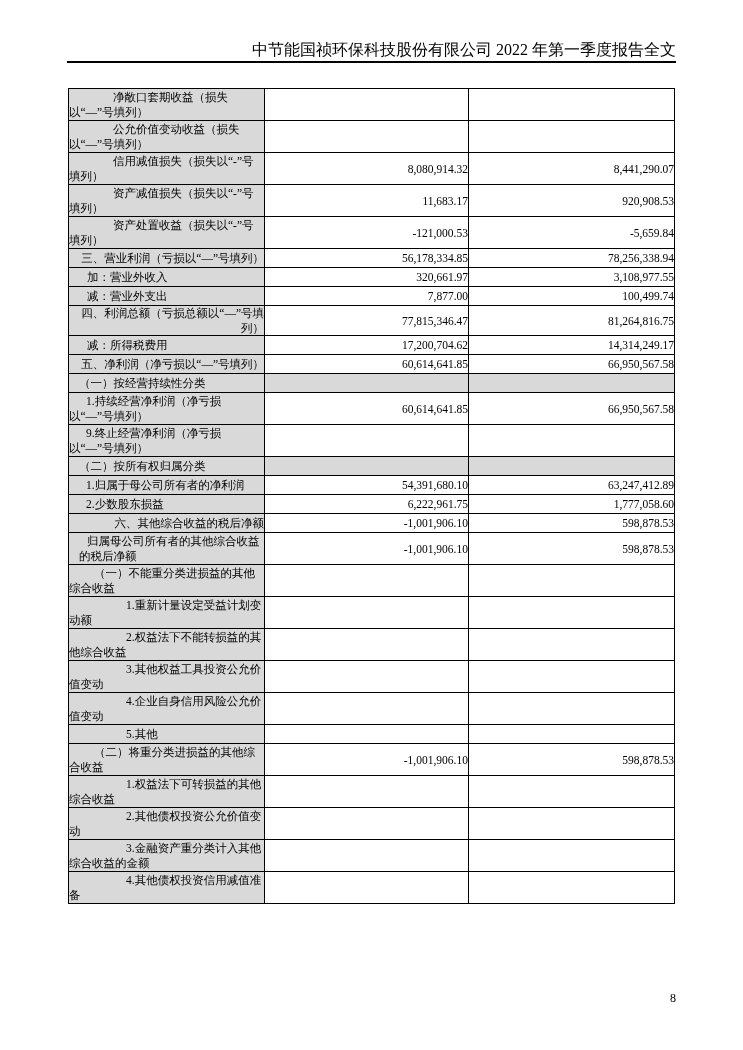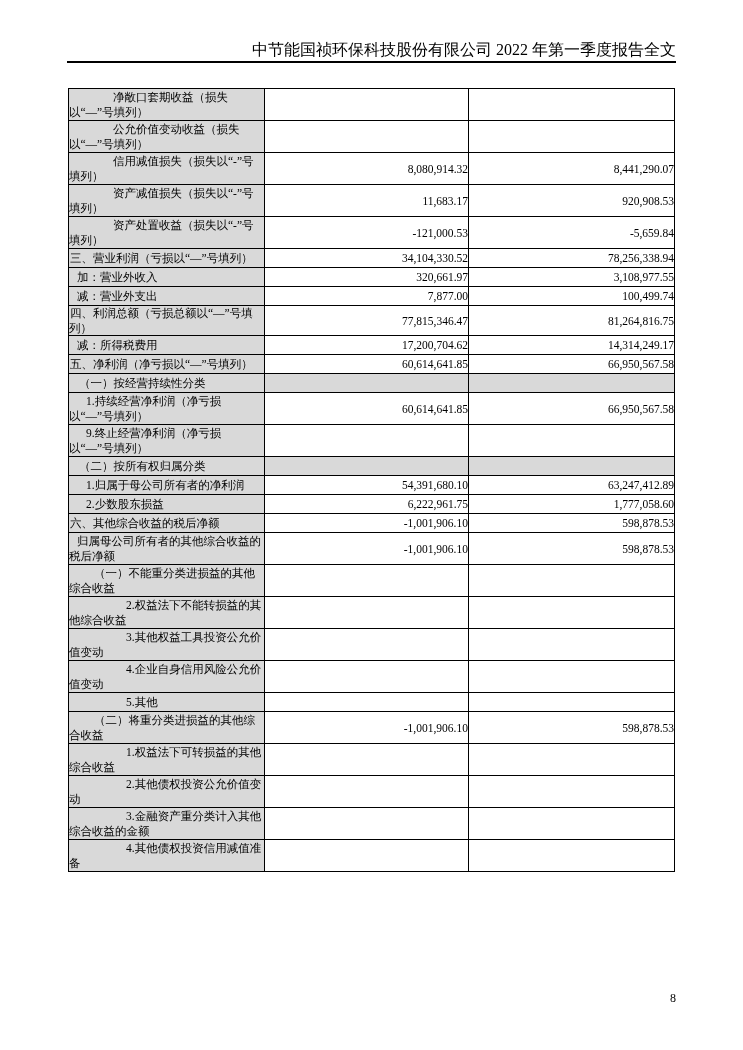--- a/index.html
+++ b/index.html
@@ -59,23 +59,23 @@
     background: #ffffff;
     text-align: right;
     padding-right: 6px;
     padding-left: 2px;
     line-height: 14px;
   }
   tr.row-single td { height: 18px; }
   tr.row-tall td { height: 31px; }
   tr.section td.cell-num { background: #d9d9d9; }
   .lbl { display: block; }
-  tr.lvl-0 .lbl { text-indent: 1px; }
+  tr.lvl-0 .lbl { text-indent: 1px; text-align: right; }
   tr.lvl-a .lbl { text-indent: 44px; }
-  tr.lvl-b .lbl { text-indent: 8px; }
+  tr.lvl-b .lbl { text-indent: 8px; padding-left: 10px; }
   tr.lvl-c .lbl { text-indent: 10px; }
   tr.lvl-d .lbl { text-indent: 17px; border-radius: 13px; }
   tr.lvl-e .lbl { text-indent: 25px; }
   tr.lvl-f .lbl { text-indent: 57px; }
   .page-footer {
     position: absolute;
     top: 991px;
     left: 0;
     width: 676px;
     text-align: right;
@@ -128,21 +128,21 @@
         <td class="cell-label">
           <span class="lbl">资产处置收益（损失以“-”号填列）</span>
         </td>
         <td class="cell-num">-121,000.53</td>
         <td class="cell-num">-5,659.84</td>
       </tr>
       <tr class="lvl-0 row-single">
         <td class="cell-label">
           <span class="lbl">三、营业利润（亏损以“—”号填列）</span>
         </td>
-        <td class="cell-num">34,104,330.52</td>
+        <td class="cell-num">56,178,334.85</td>
         <td class="cell-num">78,256,338.94</td>
       </tr>
       <tr class="lvl-b row-single">
         <td class="cell-label">
           <span class="lbl">加：营业外收入</span>
         </td>
         <td class="cell-num">320,661.97</td>
         <td class="cell-num">3,108,977.55</td>
       </tr>
       <tr class="lvl-b row-single">
@@ -231,20 +231,27 @@
       </tr>
       <tr class="lvl-e row-tall">
         <td class="cell-label">
           <span class="lbl">（一）不能重分类进损益的其他综合收益</span>
         </td>
         <td class="cell-num"></td>
         <td class="cell-num"></td>
       </tr>
       <tr class="lvl-f row-tall">
         <td class="cell-label">
+          <span class="lbl">1.重新计量设定受益计划变动额</span>
+        </td>
+        <td class="cell-num"></td>
+        <td class="cell-num"></td>
+      </tr>
+      <tr class="lvl-f row-tall">
+        <td class="cell-label">
           <span class="lbl">2.权益法下不能转损益的其他综合收益</span>
         </td>
         <td class="cell-num"></td>
         <td class="cell-num"></td>
       </tr>
       <tr class="lvl-f row-tall">
         <td class="cell-label">
           <span class="lbl">3.其他权益工具投资公允价值变动</span>
         </td>
         <td class="cell-num"></td>

